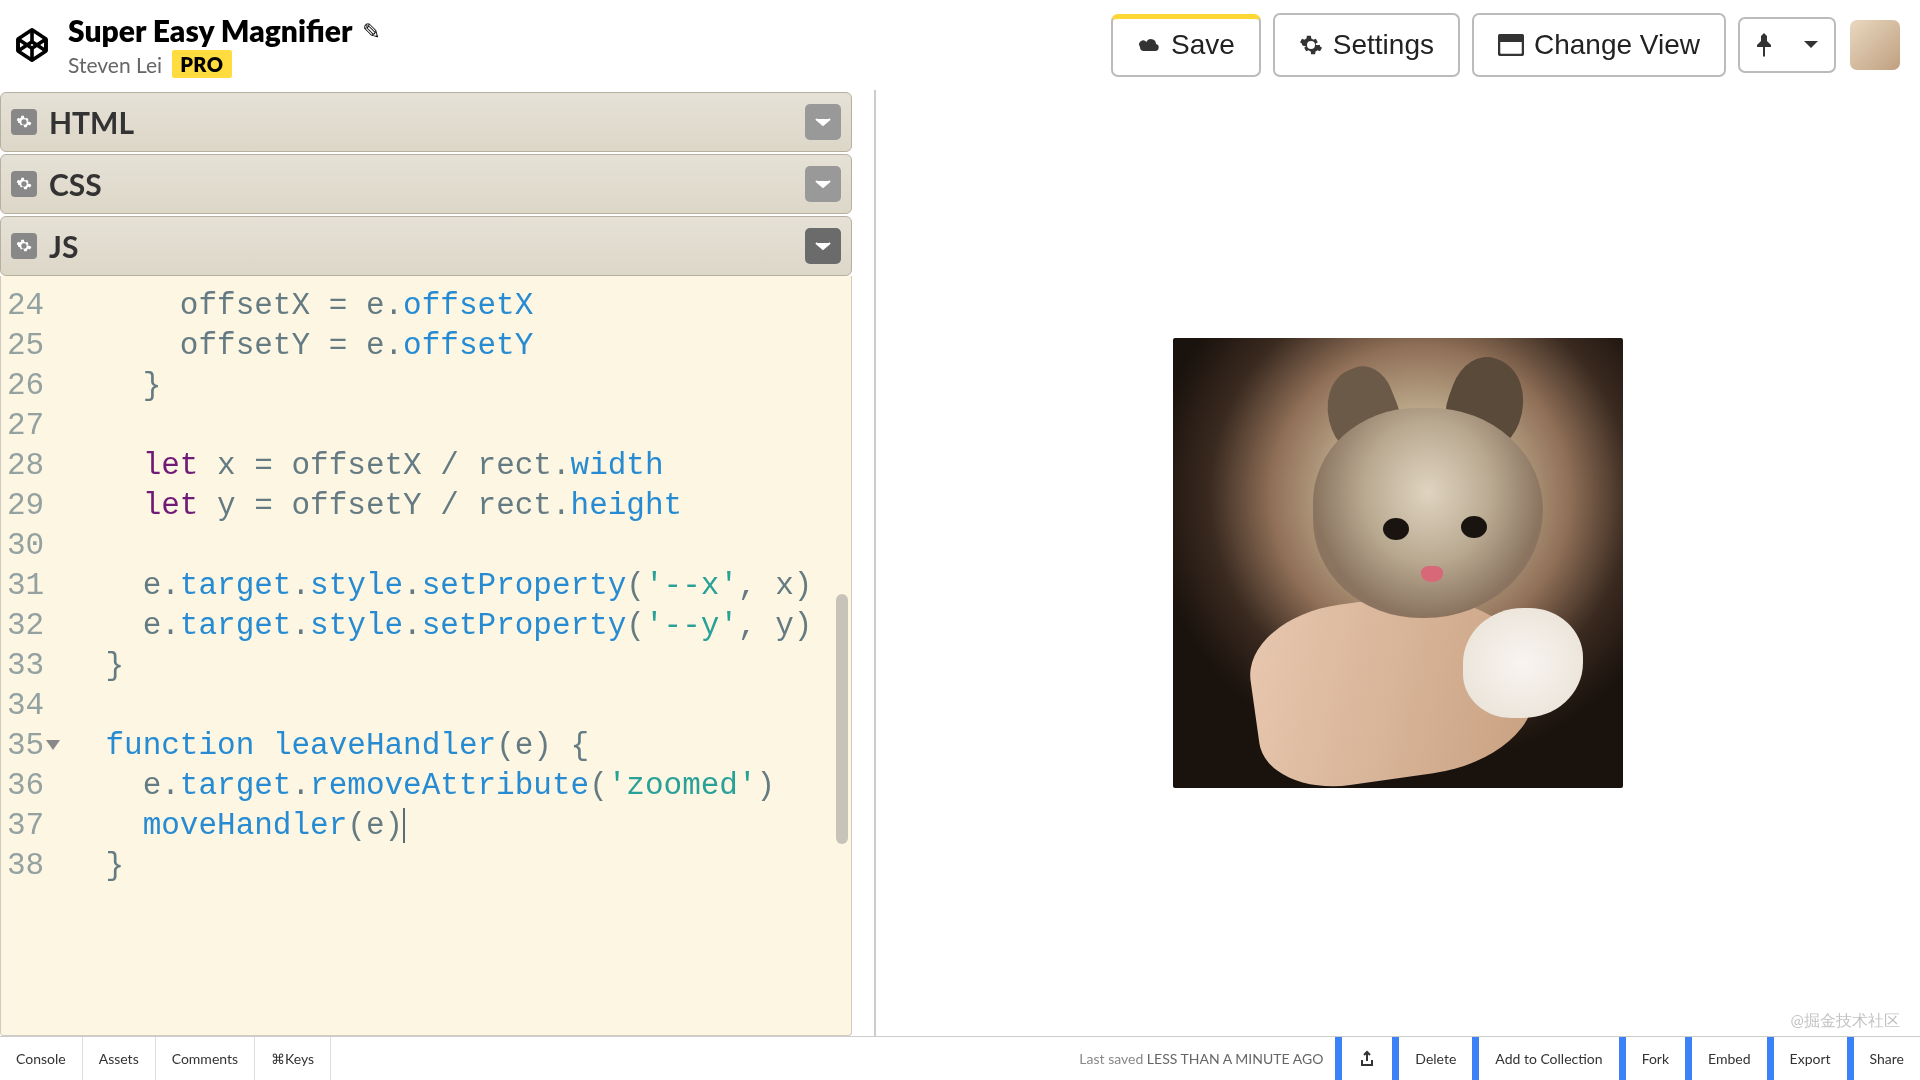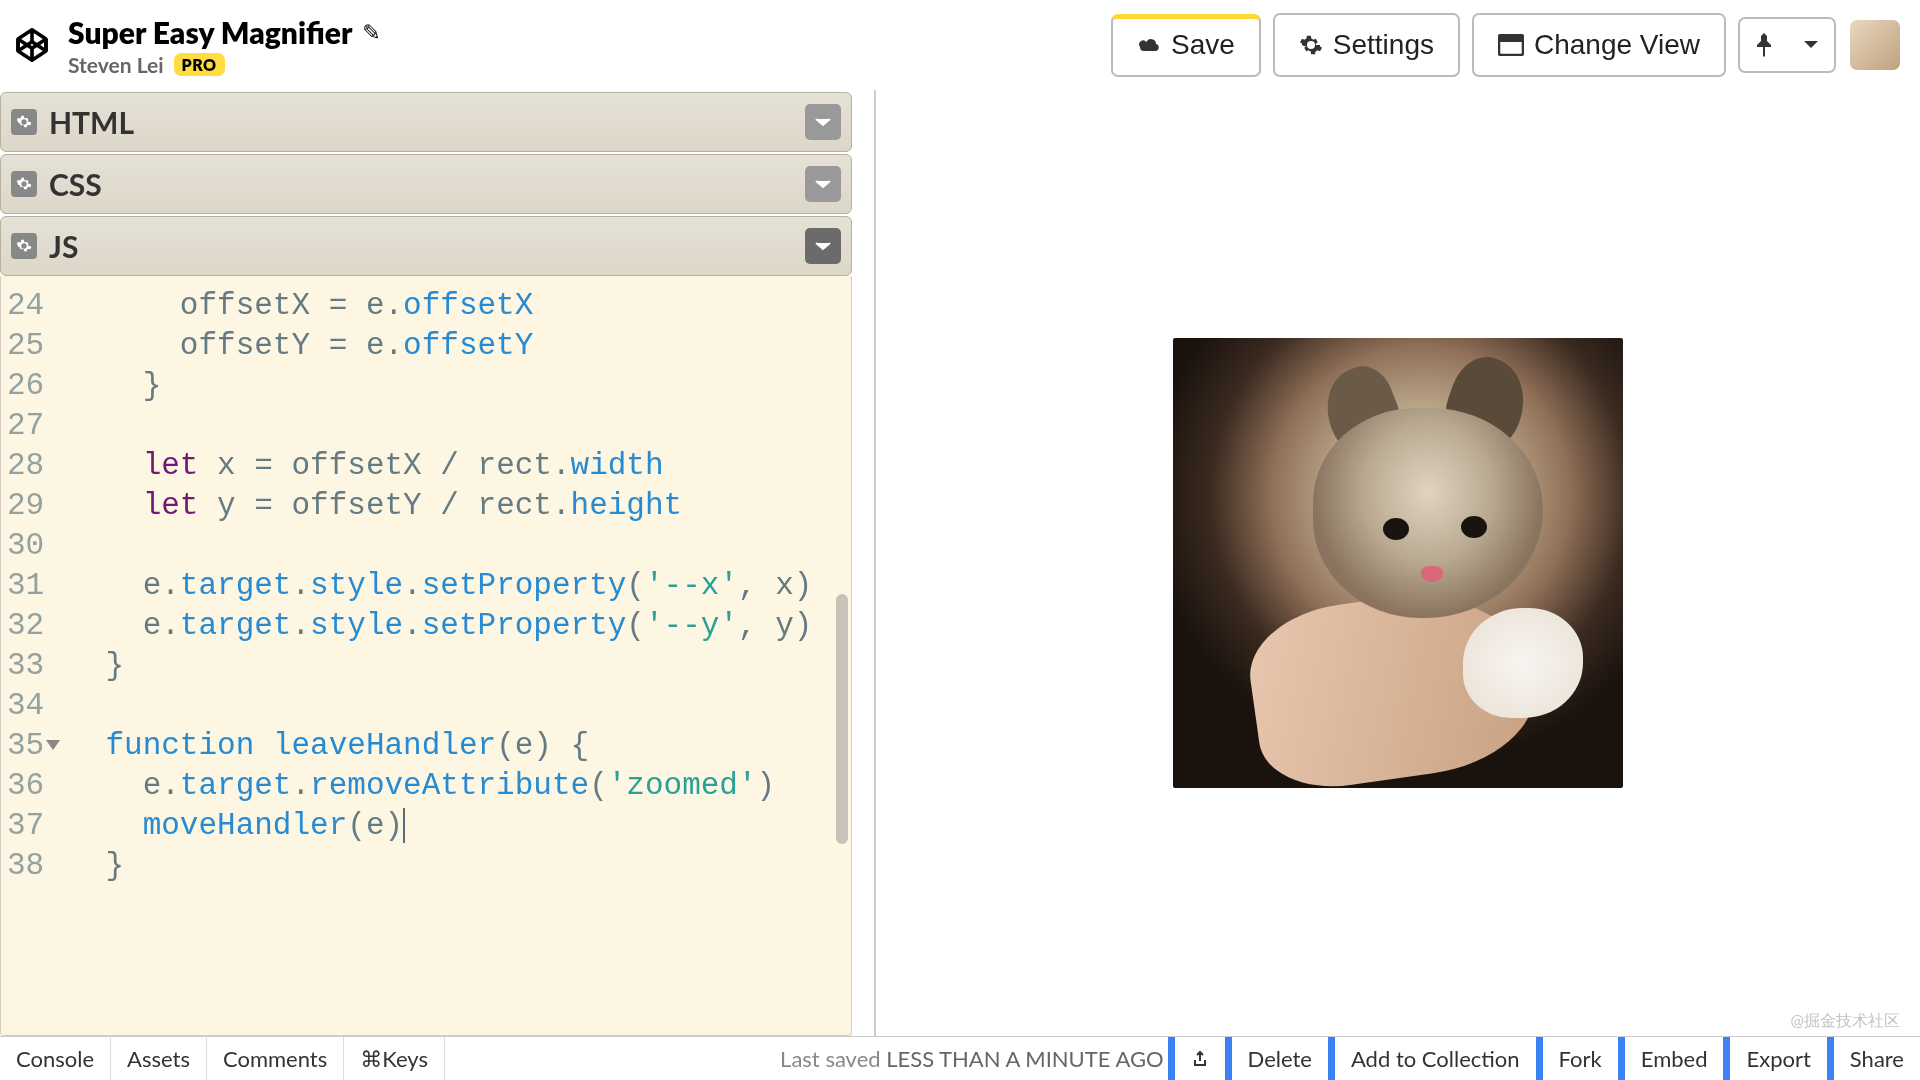--- a/index.html
+++ b/index.html
@@ -4,22 +4,22 @@
 <style>
 * { box-sizing: border-box; margin: 0; padding: 0; }
 body { font-family: Lato, -apple-system, BlinkMacSystemFont, "Segoe UI", Roboto, sans-serif; background: #fff; width: 1920px; height: 1080px; overflow: hidden; display: flex; flex-direction: column; }
 .header { display: flex; align-items: center; padding: 8px 10px; height: 90px; }
 .logo { width: 44px; height: 44px; margin-right: 14px; display:flex; align-items:center; justify-content:center; }
 .title-block { flex: 1; }
 .title-row { display: flex; align-items:center; gap: 10px; }
 .pen-title { font-size: 30px; font-weight: 800; color: #000; }
 .edit-icon { font-size: 22px; color: #000; }
 .author-row { display:flex; align-items:center; gap: 10px; margin-top:2px; }
-.author { font-size: 21px; color: #666; font-weight:700; }
-.pro-badge { background: #ffdd40; color: #000; font-size: 16px; font-weight: 800; padding: 2px 8px; border-radius:7px; letter-spacing:0.5px; }
+.author { font-size: 21px; color: #666; font-weight:400; }
+.pro-badge { background: #ffdd40; color: #000; font-size: 20px; font-weight: 800; padding: 2px 8px; border-radius:2px; letter-spacing:0.5px; }
 .toolbar { display:flex; align-items:center; gap: 12px; padding-right:10px; }
 .btn { display:flex; align-items:center; gap:10px; background:#fff; border:2px solid #bbb; border-radius:7px; padding: 14px 24px; font-size:28px; color:#222; font-weight:400; cursor:pointer; }
 .btn-save { border-top: 5px solid #fdd835; padding-top:10px; }
 .btn-split { display:flex; align-items:center; border:2px solid #bbb; border-radius:7px; overflow:hidden; }
 .btn-split > div { padding: 14px 14px; cursor:pointer; display:flex; align-items:center; }
 .avatar { width:50px; height:50px; border-radius:7px; background: linear-gradient(135deg,#e8d8c0,#c0a080); margin-left:2px; }
 .main { flex:1; display:flex; min-height:0; }
 .editors { width: 874px; display:flex; flex-direction:column; border-right: 22px solid #fff; }
 .resize-gap { width:2px; background:#ccc; }
 .panel { display:flex; flex-direction:column; }
@@ -40,24 +40,24 @@
 .ident { color:#657b83; }
 .prop { color:#268bd2; }
 .method { color:#268bd2; }
 .str { color:#2aa198; }
 .cursor-mark { border-right: 2px solid #586e75; animation: blink 1s step-start infinite; }
 @keyframes blink { 50% { border-color: transparent; } }
 .scrollbar-v { position:absolute; right:4px; top:380px; width:12px; height:250px; background:rgba(120,120,120,0.4); border-radius:6px; }
 .panel-js { flex:1; position:relative; min-height:0; }
 .preview { flex:1; display:flex; align-items:center; justify-content:center; background:#fff; }
 .preview-img { width: 450px; height: 450px; background: radial-gradient(ellipse 60% 60% at 55% 35%, #d8c8a8, #c8b898 25%, #907058 55%, #3a2a20 78%, #1a120d); border-radius:2px; position:relative; overflow:hidden; }
-.footer { height:44px; border-top:1px solid #ccc; display:flex; align-items:stretch; font-size:22px; color:#333; }
+.footer { height:44px; border-top:1px solid #ccc; display:flex; align-items:stretch; font-size:14px; color:#333; }
 .footer-left { display:flex; }
 .footer-item { padding: 0 16px; display:flex; align-items:center; border-right:1px solid #ddd; cursor:pointer; }
-.footer-spacer { flex:1; display:flex; align-items:center; justify-content:flex-end; padding-right:4px; color:#888; }
+.footer-spacer { flex:1; display:flex; align-items:center; justify-content:flex-end; padding-right:12px; color:#888; }
 .footer-saved strong { color:#666; font-weight:400; }
 .footer-right { display:flex; }
 .footer-right .footer-item { border-left:7px solid #3b82f6; border-right:none; }
 .watermark { position:absolute; right:20px; bottom:48px; font-size:16px; color:rgba(0,0,0,0.25);margin-left:16px; }
 svg { display:block; }
 .kitten-ear1{position:absolute;left:155px;top:30px;width:70px;height:90px;background:#6b5a48;border-radius:60% 40% 50% 50%;transform:rotate(-22deg);}
 .kitten-ear2{position:absolute;left:275px;top:20px;width:75px;height:95px;background:#5a4a3a;border-radius:45% 60% 50% 50%;transform:rotate(20deg);}
 .kitten-head{position:absolute;left:140px;top:70px;width:230px;height:210px;background:radial-gradient(ellipse at 50% 40%,#e0d4c0,#b8a890 40%,#8a7460 70%);border-radius:48% 52% 55% 50%;}
 .kitten-eye{position:absolute;width:26px;height:22px;background:#1a1410;border-radius:50%;}
 .kitten-nose{position:absolute;left:248px;top:228px;width:22px;height:16px;background:#d86878;border-radius:40% 40% 55% 55%;}

